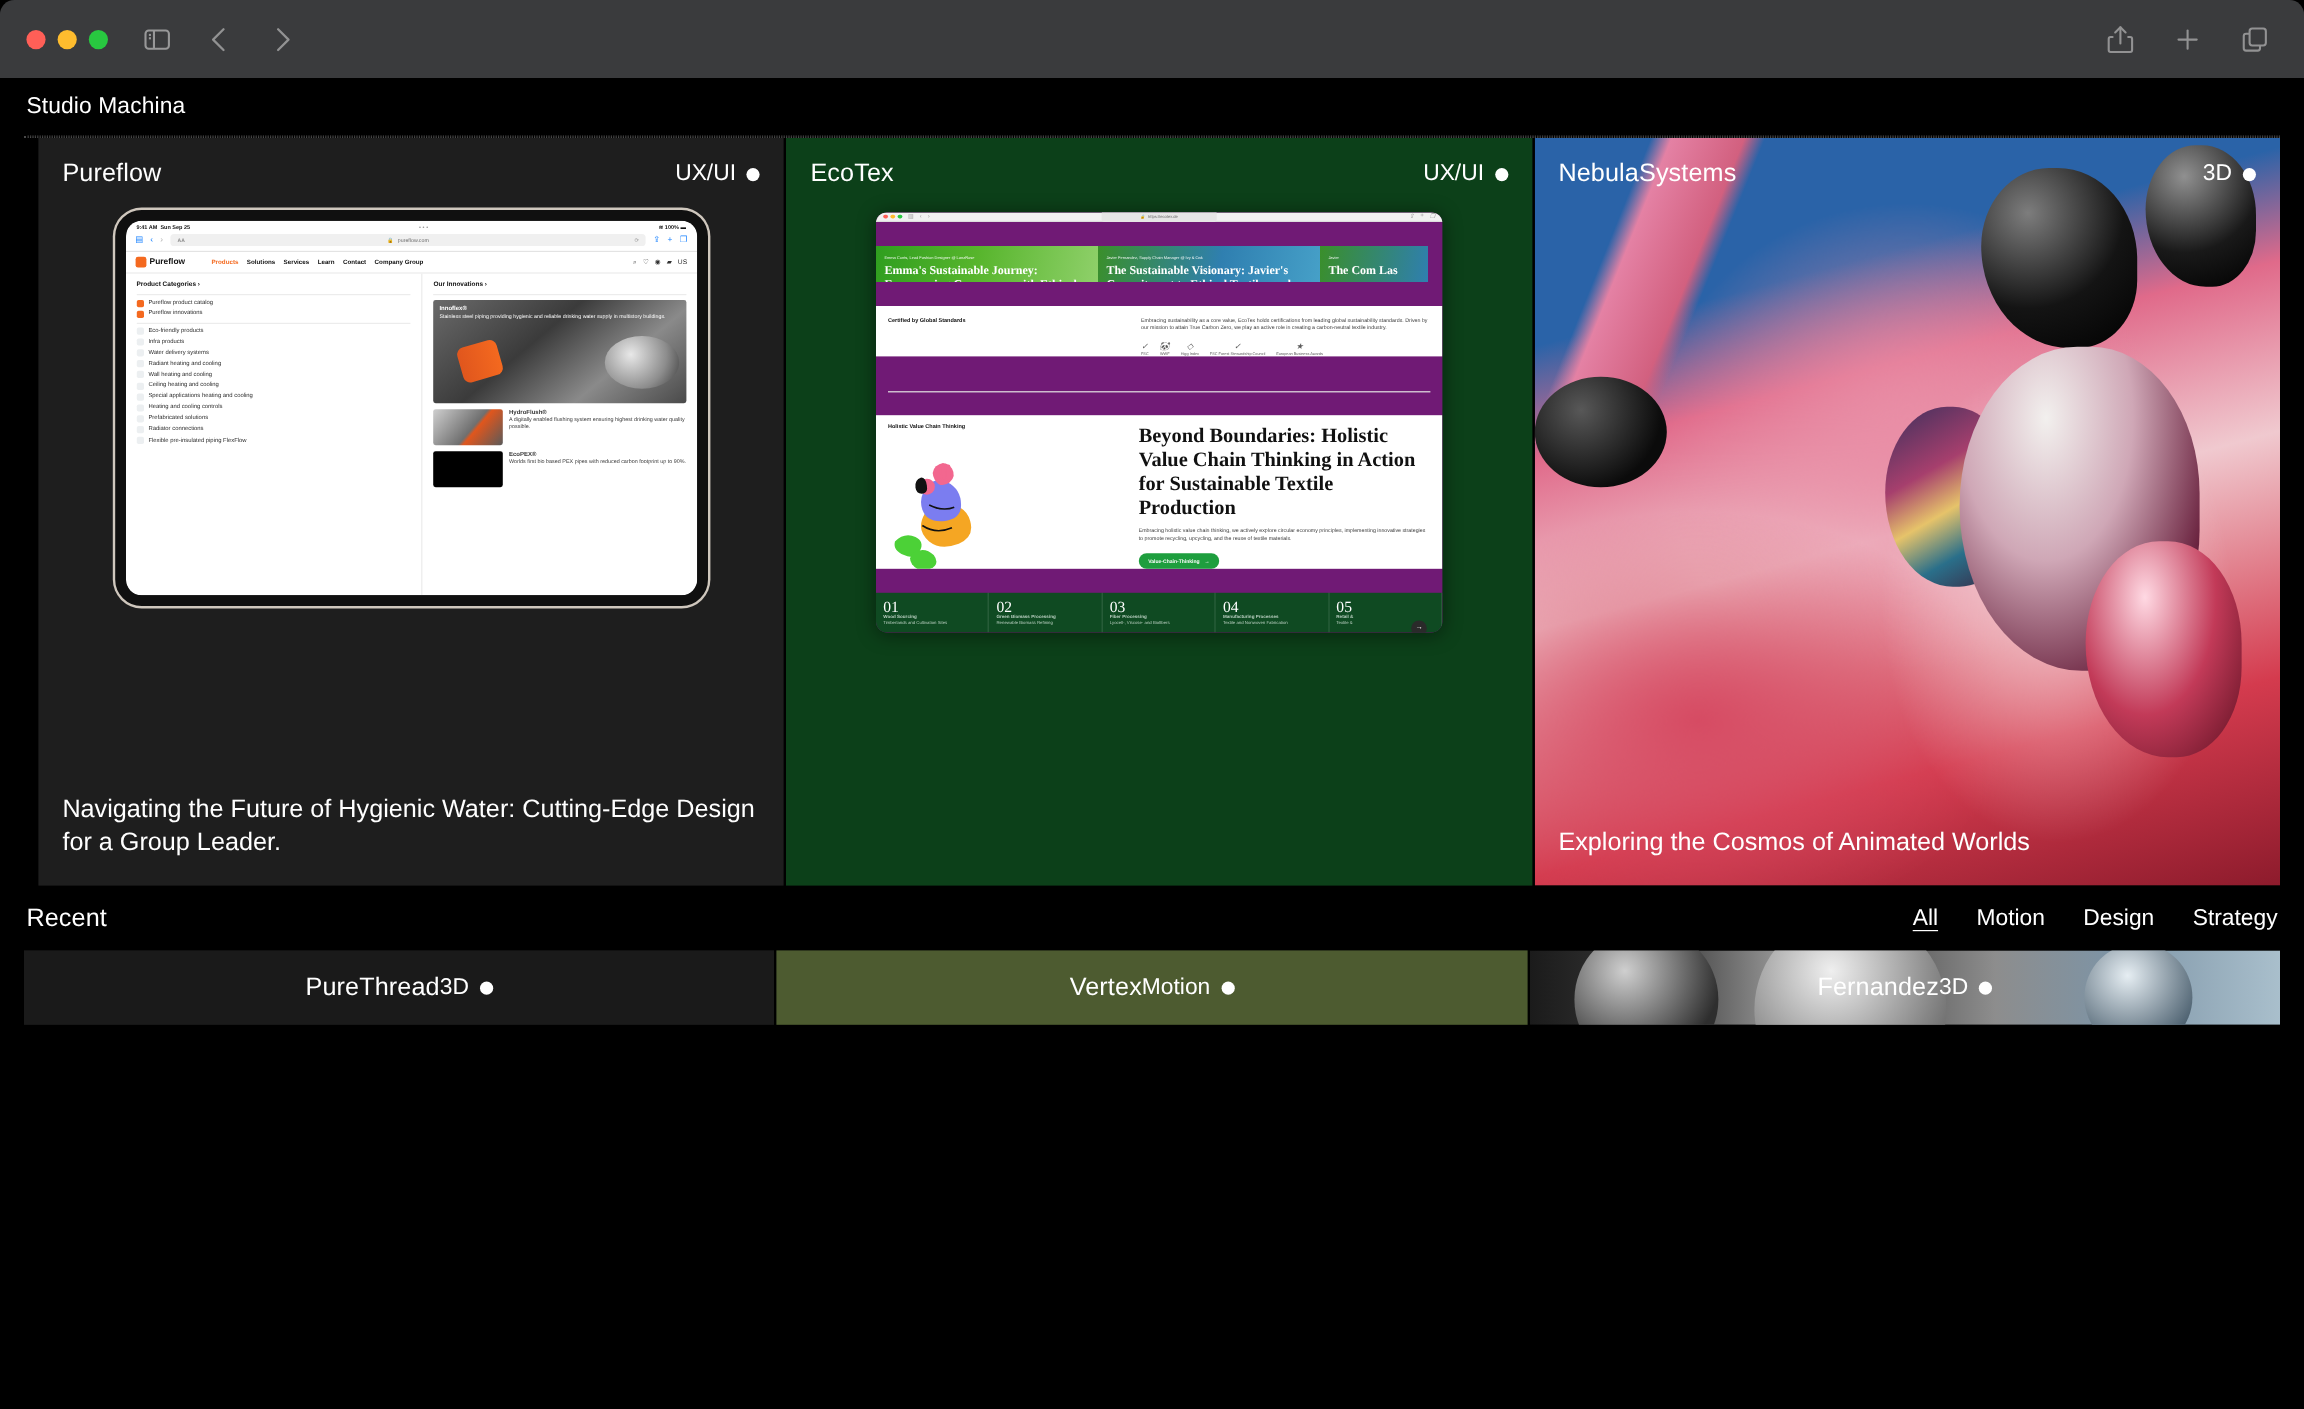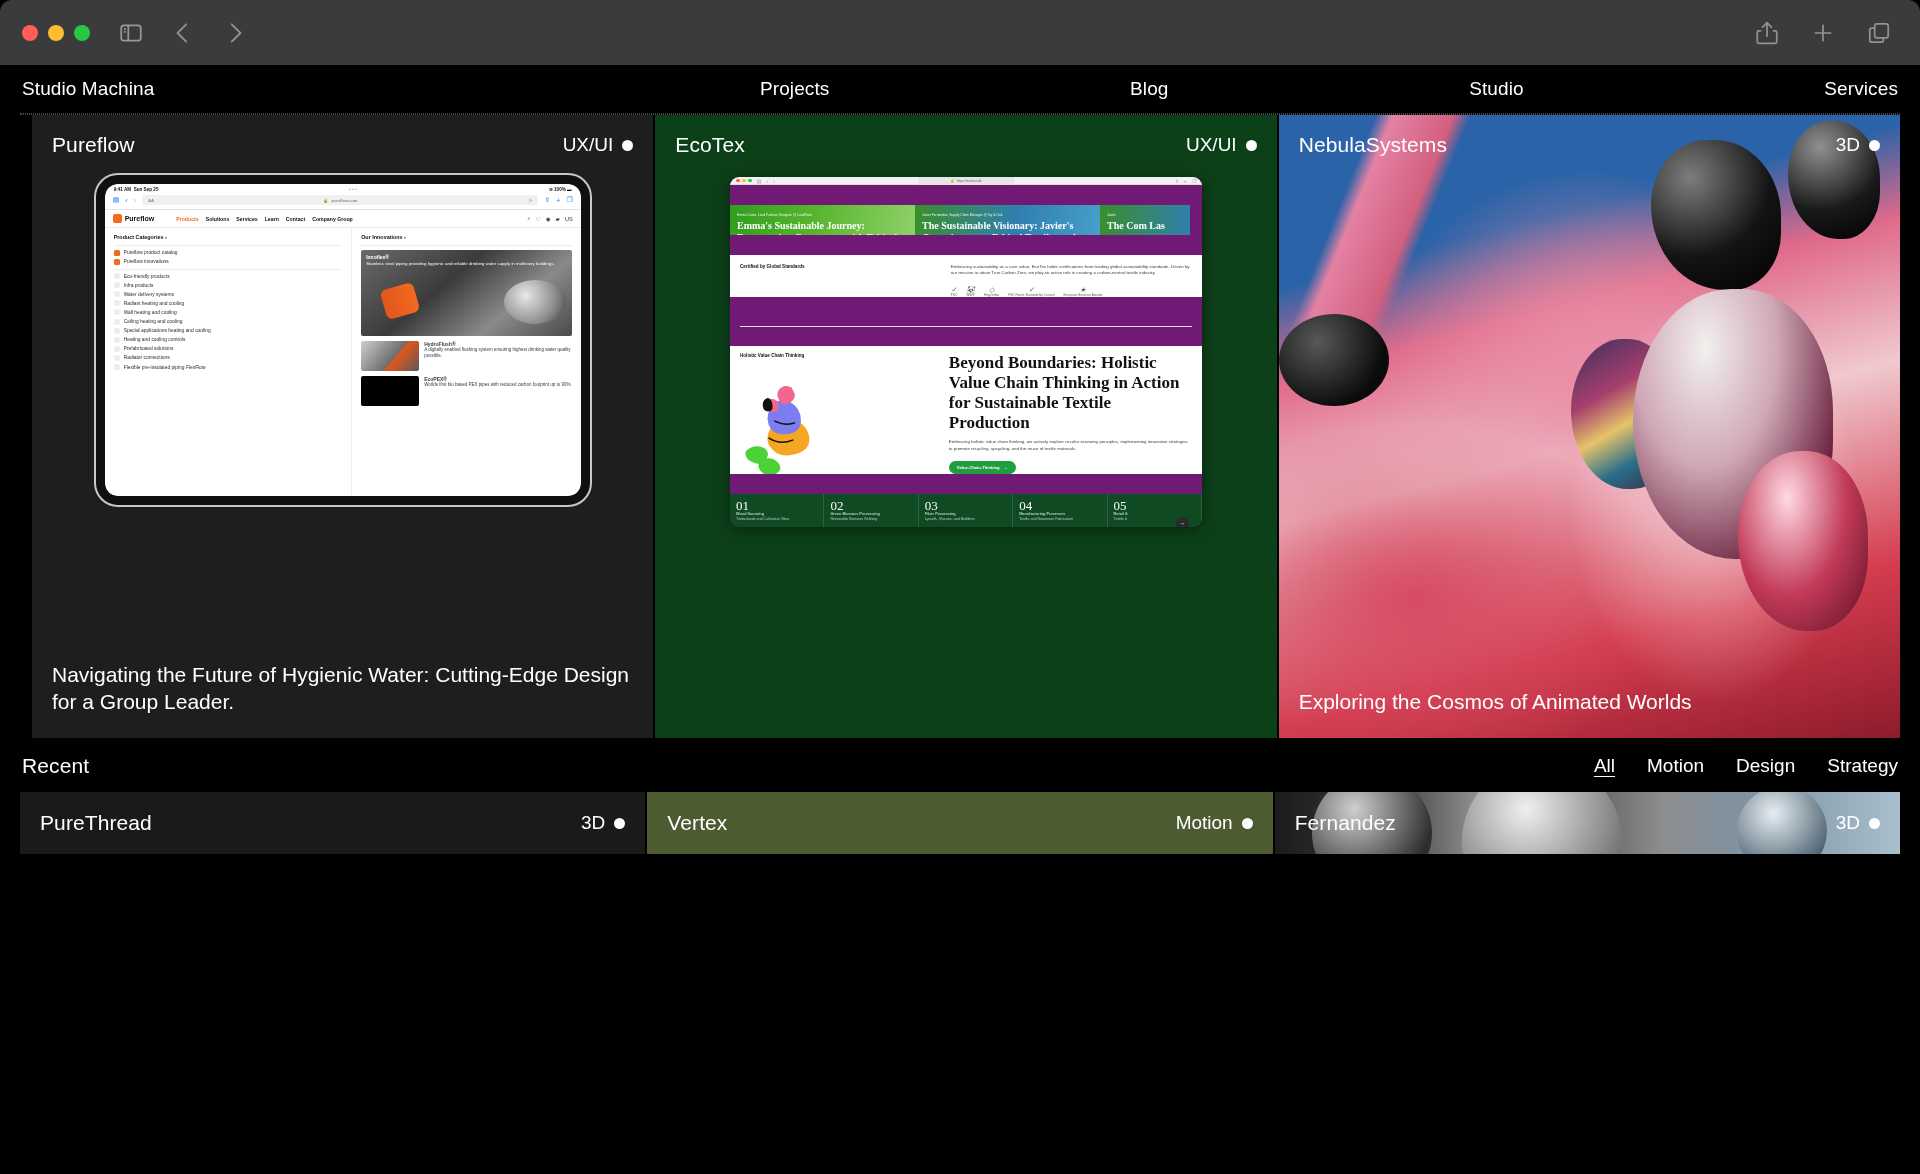--- a/index.html
+++ b/index.html
@@ -66,21 +66,21 @@
   .card-head { display:flex; justify-content:space-between; align-items:center; padding:18px 20px 0 20px; position:relative; z-index:4; }
   .card-name { font-size:21px; color:#fff; letter-spacing:.1px; }
   .card-tag { font-size:19px; color:#fff; display:flex; align-items:center; gap:9px; }
   .tagdot { width:11px; height:11px; border-radius:50%; background:#fff; display:inline-block; }
   .card-cap { padding:0 20px 22px 20px; font-size:21px; line-height:1.28; position:relative; z-index:4; }
   .card-body { flex:1; position:relative; }
 
   
   .recent-row { display:flex; gap:2px; padding:0 20px; height:62px; }
   .rcard { flex:1; position:relative; overflow:hidden; display:flex; align-items:center;
-           justify-content:space-between; padding:0 20px; }
+           justify-content:center; padding:0 20px; }
   .rcard.dark { background:#1a1a1a; }
   .rcard.olive { background:#4d5b30; }
   .rcard .card-name,.rcard .card-tag { position:relative; z-index:4; }
 
   
   .tablet { position:absolute; left:50%; top:18px; transform:translateX(-50%);
             width:494px; height:330px; background:#111; border:9px solid #101010;
             border-radius:22px; box-shadow:0 0 0 2px #cfc7bd; overflow:hidden; }
   .tb-screen { background:#fff; width:100%; height:100%; border-radius:12px; overflow:hidden;
                font-size:5.2px; color:#111; display:flex; flex-direction:column; }
@@ -259,26 +259,20 @@
             <path d="M16 16.5 v2.2 a1.8 1.8 0 0 1-1.8 1.8 H5.3 A1.8 1.8 0 0 1 3.5 18.7 V9.3 A1.8 1.8 0 0 1 5.3 7.5 H8"></path>
           </svg>
       </span>
     </div>
   </div>
 
   <div class="site">
 
     <div class="topnav">
       <div class="brand">Studio Machina</div>
-      <nav class="navlinks">
-        <a href="#">Projects</a>
-        <a href="#">Blog</a>
-        <a href="#">Studio</a>
-        <a href="#">Services</a>
-      </nav>
     </div>
 
     <div class="dotted-rule"></div>
 
 
     <div class="dotted-rule"></div>
 
 
     <div class="cards">
 

